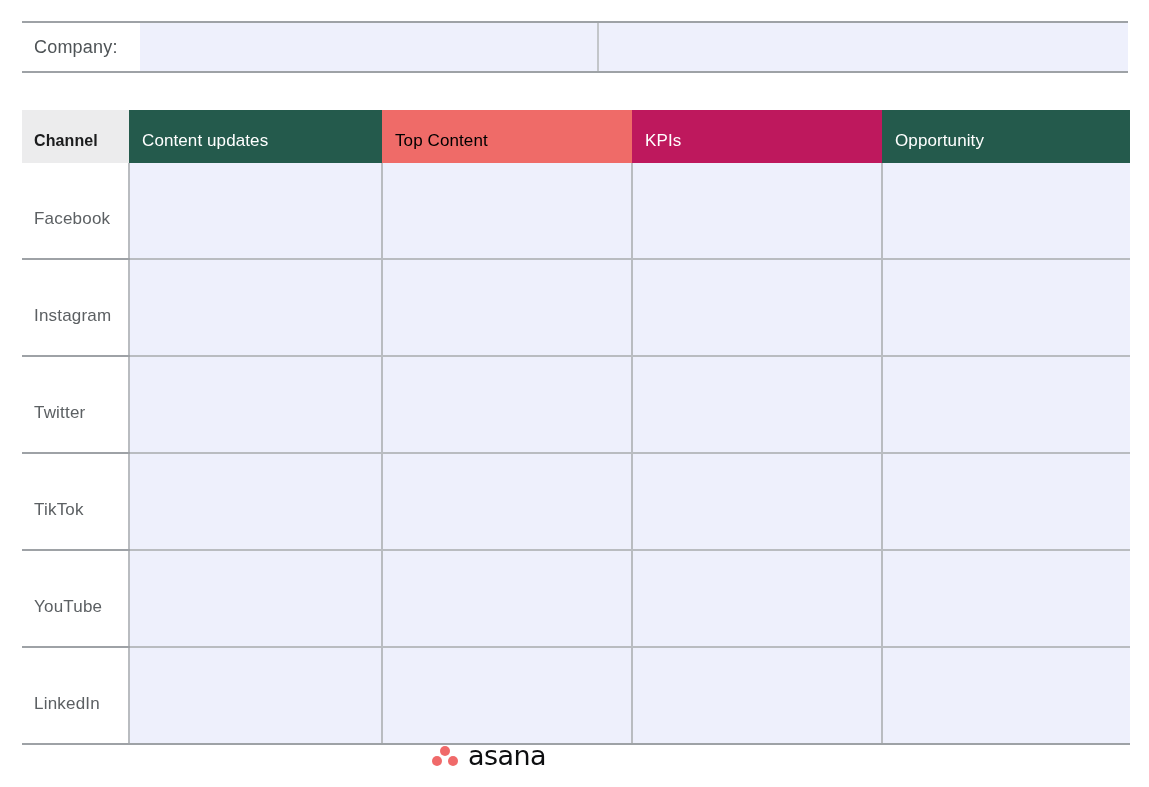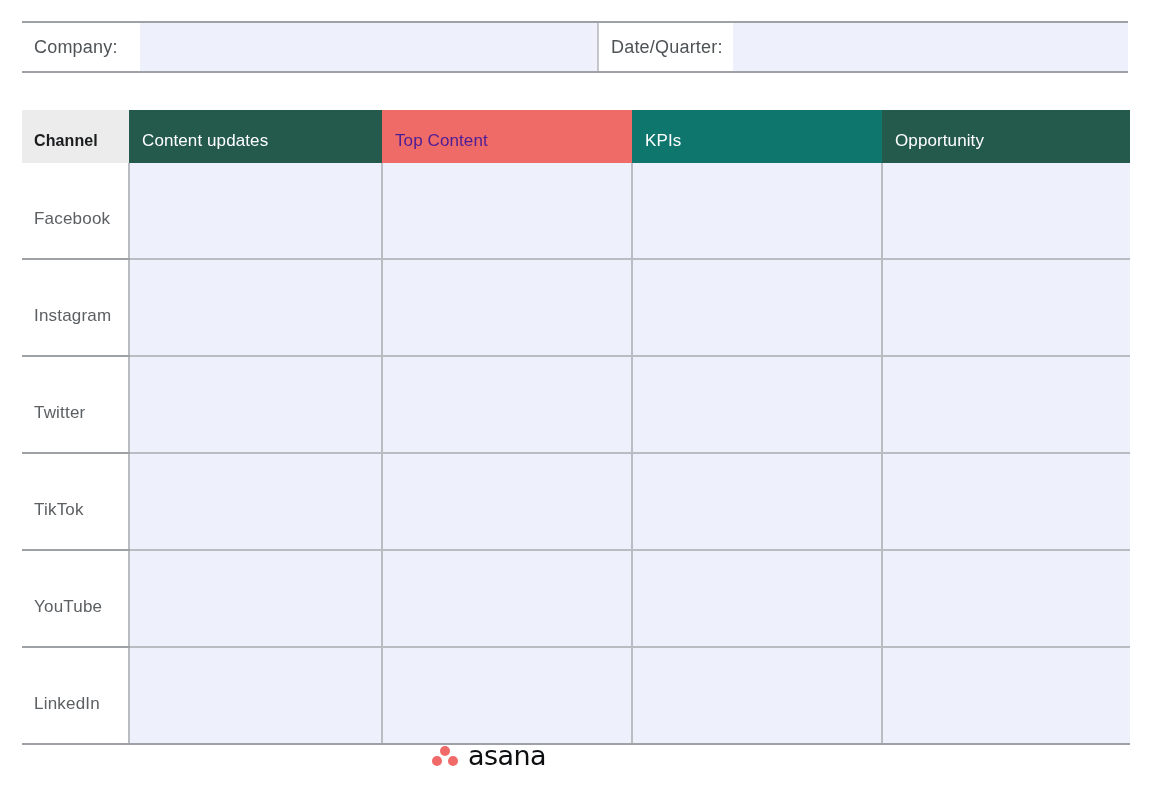--- a/index.html
+++ b/index.html
@@ -85,22 +85,22 @@
     vertical-align: middle;
   }
   .th-channel {
     background: #ececed;
     color: #1b1c1d;
     font-weight: 700 !important;
     font-size: 16px !important;
     padding-left: 12px !important;
   }
   .th-green  { background: #245a4c; color: #ffffff; }
-  .th-coral  { background: #ef6b68; color: #4c1d95; }
-  .th-blue   { background: #0f766e; color: #ffffff; }
+  .th-coral  { background: #ef6b68; color: #000000; }
+  .th-blue   { background: #be185d; color: #ffffff; }
 
   .matrix td {
     height: 79px;
     background: #eef0fc;
     border-left: 2px solid #b9bcc0;
     border-bottom: 2px solid #b9bcc0;
     padding: 0;
   }
   .matrix tr:first-child td { border-top: 0; }
   .matrix td.ch-cell {
@@ -157,21 +157,20 @@
 <div class="page">
 
   <div class="meta-form">
 
     <div class="meta-field company">
       <div class="meta-label company-label">Company:</div>
       <div class="meta-value" placeholder=""></div>
     </div>
 
     <div class="meta-field date">
-      <div class="meta-label">Date/Quarter:</div>
       <div class="meta-value" placeholder=""></div>
     </div>
 
   </div>
 
   <table class="matrix">
     <colgroup>
       <col class="c-channel">
         <col class="c-recent">
         <col class="c-top">

